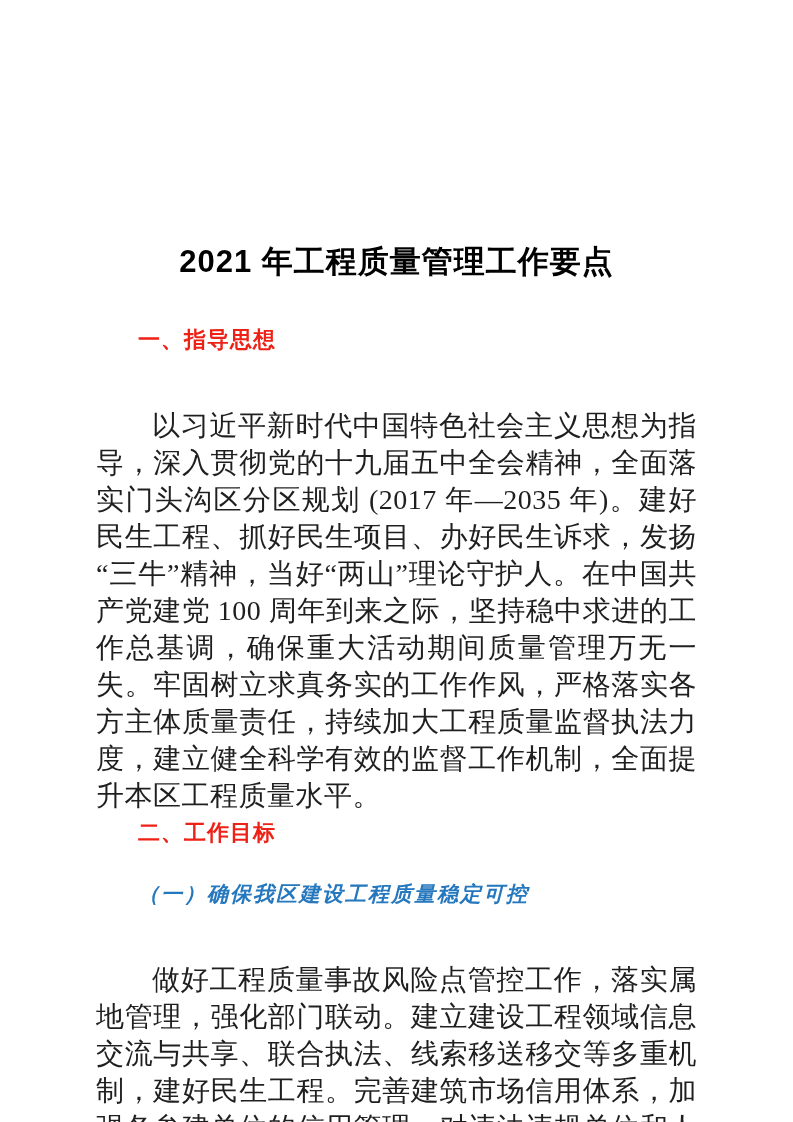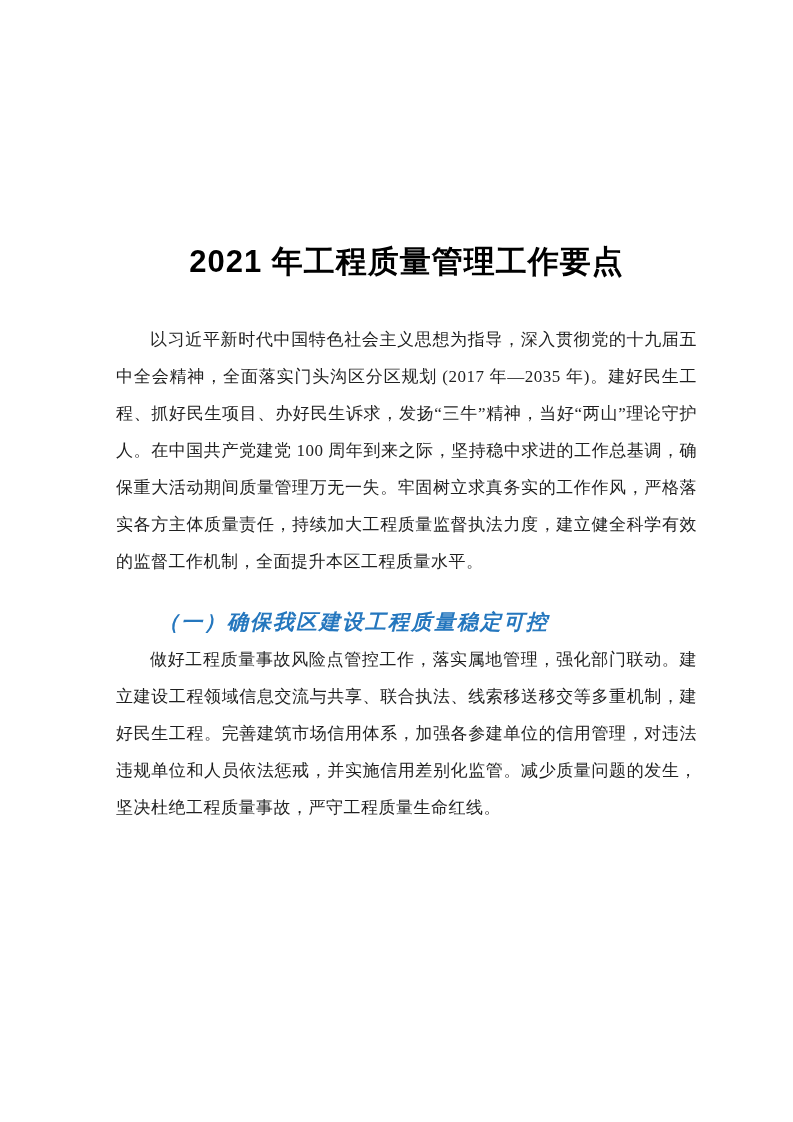--- a/index.html
+++ b/index.html
@@ -15,21 +15,20 @@
     width: 793px;
     height: 1122px;
     overflow: hidden;
     font-family: "Liberation Serif", "DejaVu Serif", serif;
   }
   .page {
     position: relative;
     width: 793px;
     height: 794px;
     background: var(--page-bg);
-    padding-left: 20px;
   }
   .content {
     padding: 241px 96px 0 96px;
   }
   .doc-title {
     font-family: "Liberation Sans", "DejaVu Sans", sans-serif;
     font-weight: bold;
     font-size: 31px;
     line-height: 42px;
     letter-spacing: 1px;
@@ -41,26 +40,27 @@
     font-family: "Liberation Sans", "DejaVu Sans", sans-serif;
     font-weight: bold;
     font-size: 22px;
     line-height: 38px;
     letter-spacing: 1px;
     color: var(--heading-red);
     text-indent: 42px;
   }
   .body-para {
     font-family: "Liberation Serif", "DejaVu Serif", serif;
-    font-size: 17px;
+    font-size: 28px;
     line-height: 37px;
     letter-spacing: 0.5px;
     color: var(--body-text);
     text-align: justify;
     text-indent: 2em;
+    margin-top: 48px;
   }
   .heading-blue {
     font-family: "Liberation Serif", "DejaVu Serif", serif;
     font-style: italic;
     font-weight: bold;
     font-size: 21px;
     line-height: 38px;
     letter-spacing: 2px;
     color: var(--heading-blue);
     text-indent: 42px;
@@ -68,23 +68,25 @@
   }
 </style>
 </head>
 <body>
 
 <div class="page">
   <div class="content">
 
     <h1 class="doc-title">2021 年工程质量管理工作要点</h1>
 
+    <h2 class="heading-red">一、指导思想</h2>
 
     <p class="body-para">以习近平新时代中国特色社会主义思想为指导，深入贯彻党的十九届五中全会精神，全面落实门头沟区分区规划 (2017 年—2035 年)。建好民生工程、抓好民生项目、办好民生诉求，发扬“三牛”精神，当好“两山”理论守护人。在中国共产党建党 100 周年到来之际，坚持稳中求进的工作总基调，确保重大活动期间质量管理万无一失。牢固树立求真务实的工作作风，严格落实各方主体质量责任，持续加大工程质量监督执法力度，建立健全科学有效的监督工作机制，全面提升本区工程质量水平。</p>
 
+    <h2 class="heading-red">二、工作目标</h2>
 
     <h3 class="heading-blue">（一）确保我区建设工程质量稳定可控</h3>
 
     <p class="body-para">做好工程质量事故风险点管控工作，落实属地管理，强化部门联动。建立建设工程领域信息交流与共享、联合执法、线索移送移交等多重机制，建好民生工程。完善建筑市场信用体系，加强各参建单位的信用管理，对违法违规单位和人员依法惩戒，并实施信用差别化监管。减少质量问题的发生，坚决杜绝工程质量事故，严守工程质量生命红线。</p>
 
 
   </div>
 </div>
 
 </body></html>

